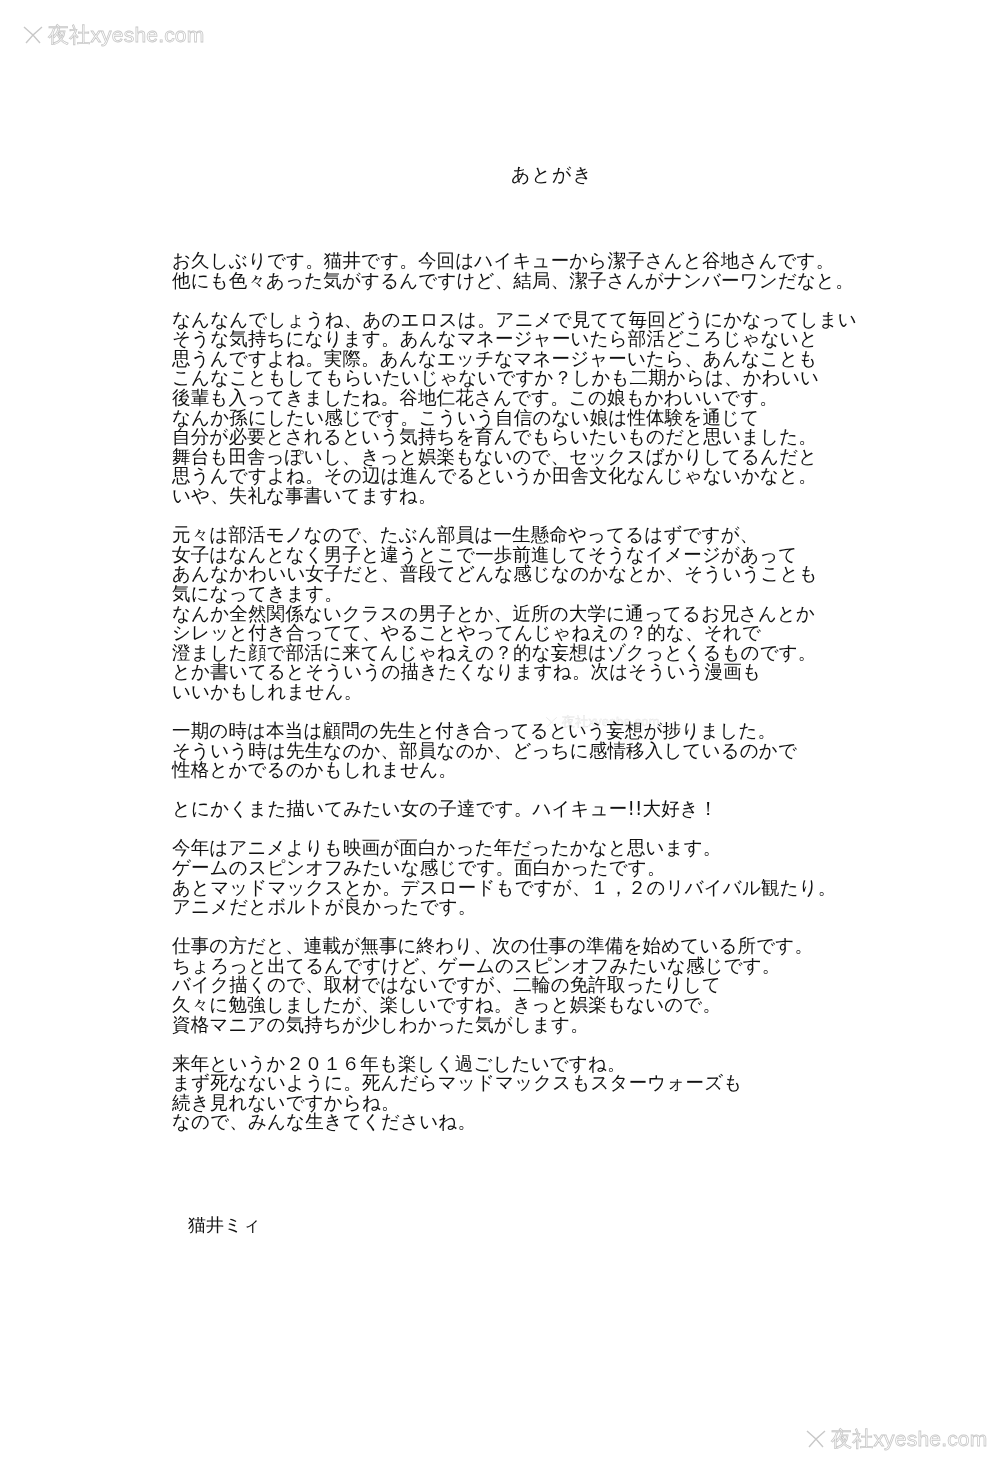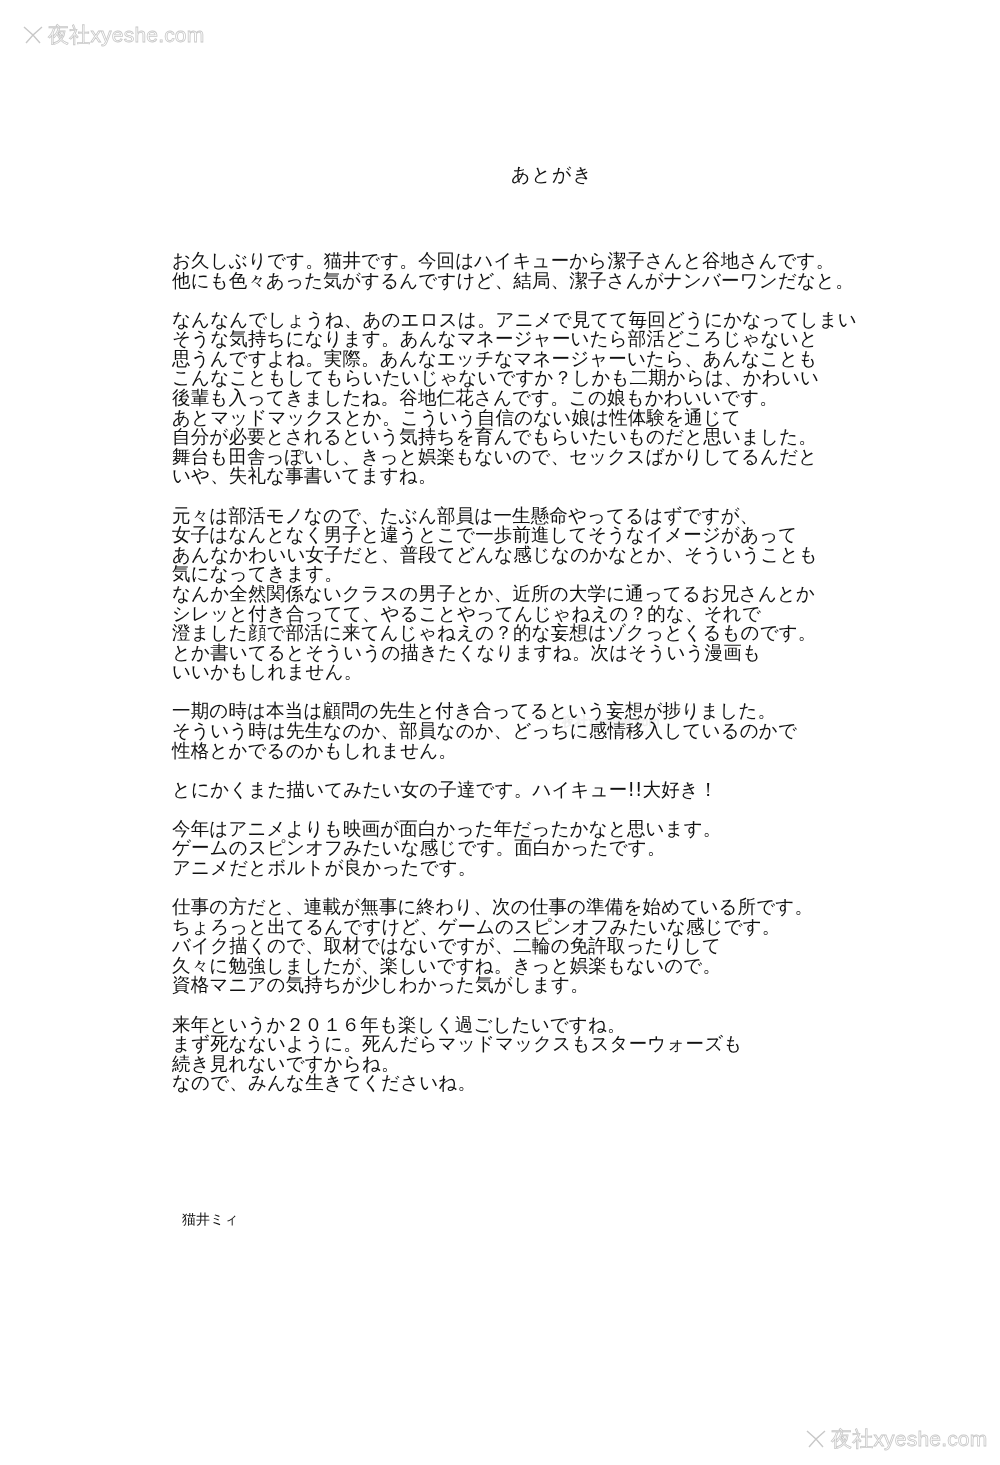--- a/index.html
+++ b/index.html
@@ -69,23 +69,23 @@
       line-height: 19.6px;
       white-space: nowrap;
       letter-spacing: 0.15px;
       transform: scaleY(1.02);
       transform-origin: left top;
     }
     .signature {
       position: absolute;
       left: 172px;
       top: 1199px;
-      font-size: 14px;
+      font-size: 18px;
       line-height: 20px;
-      margin: 10px;
+      margin: 16px;
       text-align: center;
     }
   </style>
 </head>
 <body>
 
 <div class="watermark wm-top">
   <svg class="logo" viewBox="0 0 22 20">
     <path d="M2 2 L11 10 L20 2 M4 18 L11 10 L18 18" fill="none" stroke="#c8c8c8" stroke-width="1.4"></path>
   </svg>
@@ -113,23 +113,24 @@
     <span class="line">お久しぶりです。猫井です。今回はハイキューから潔子さんと谷地さんです。</span>
     <span class="line">他にも色々あった気がするんですけど、結局、潔子さんがナンバーワンだなと。</span>
   </p>
 
   <p class="paragraph">
     <span class="line">なんなんでしょうね、あのエロスは。アニメで見てて毎回どうにかなってしまい</span>
     <span class="line">そうな気持ちになります。あんなマネージャーいたら部活どころじゃないと</span>
     <span class="line">思うんですよね。実際。あんなエッチなマネージャーいたら、あんなことも</span>
     <span class="line">こんなこともしてもらいたいじゃないですか？しかも二期からは、かわいい</span>
     <span class="line">後輩も入ってきましたね。谷地仁花さんです。この娘もかわいいです。</span>
-    <span class="line">あとマッドマックスとか。こういう自信のない娘は性体験を通じて</span>
+    <span class="line">なんか孫にしたい感じです。こういう自信のない娘は性体験を通じて</span>
     <span class="line">自分が必要とされるという気持ちを育んでもらいたいものだと思いました。</span>
     <span class="line">舞台も田舎っぽいし、きっと娯楽もないので、セックスばかりしてるんだと</span>
+    <span class="line">思うんですよね。その辺は進んでるというか田舎文化なんじゃないかなと。</span>
     <span class="line">いや、失礼な事書いてますね。</span>
   </p>
 
   <p class="paragraph">
     <span class="line">元々は部活モノなので、たぶん部員は一生懸命やってるはずですが、</span>
     <span class="line">女子はなんとなく男子と違うとこで一歩前進してそうなイメージがあって</span>
     <span class="line">あんなかわいい女子だと、普段てどんな感じなのかなとか、そういうことも</span>
     <span class="line">気になってきます。</span>
     <span class="line">なんか全然関係ないクラスの男子とか、近所の大学に通ってるお兄さんとか</span>
     <span class="line">シレッと付き合ってて、やることやってんじゃねえの？的な、それで</span>
@@ -144,20 +145,21 @@
     <span class="line">性格とかでるのかもしれません。</span>
   </p>
 
   <p class="paragraph">
     <span class="line">とにかくまた描いてみたい女の子達です。ハイキュー!!大好き！</span>
   </p>
 
   <p class="paragraph">
     <span class="line">今年はアニメよりも映画が面白かった年だったかなと思います。</span>
     <span class="line">ゲームのスピンオフみたいな感じです。面白かったです。</span>
+    <span class="line">あとマッドマックスとか。デスロードもですが、１，２のリバイバル観たり。</span>
     <span class="line">アニメだとボルトが良かったです。</span>
   </p>
 
   <p class="paragraph">
     <span class="line">仕事の方だと、連載が無事に終わり、次の仕事の準備を始めている所です。</span>
     <span class="line">ちょろっと出てるんですけど、ゲームのスピンオフみたいな感じです。</span>
     <span class="line">バイク描くので、取材ではないですが、二輪の免許取ったりして</span>
     <span class="line">久々に勉強しましたが、楽しいですね。きっと娯楽もないので。</span>
     <span class="line">資格マニアの気持ちが少しわかった気がします。</span>
   </p>

